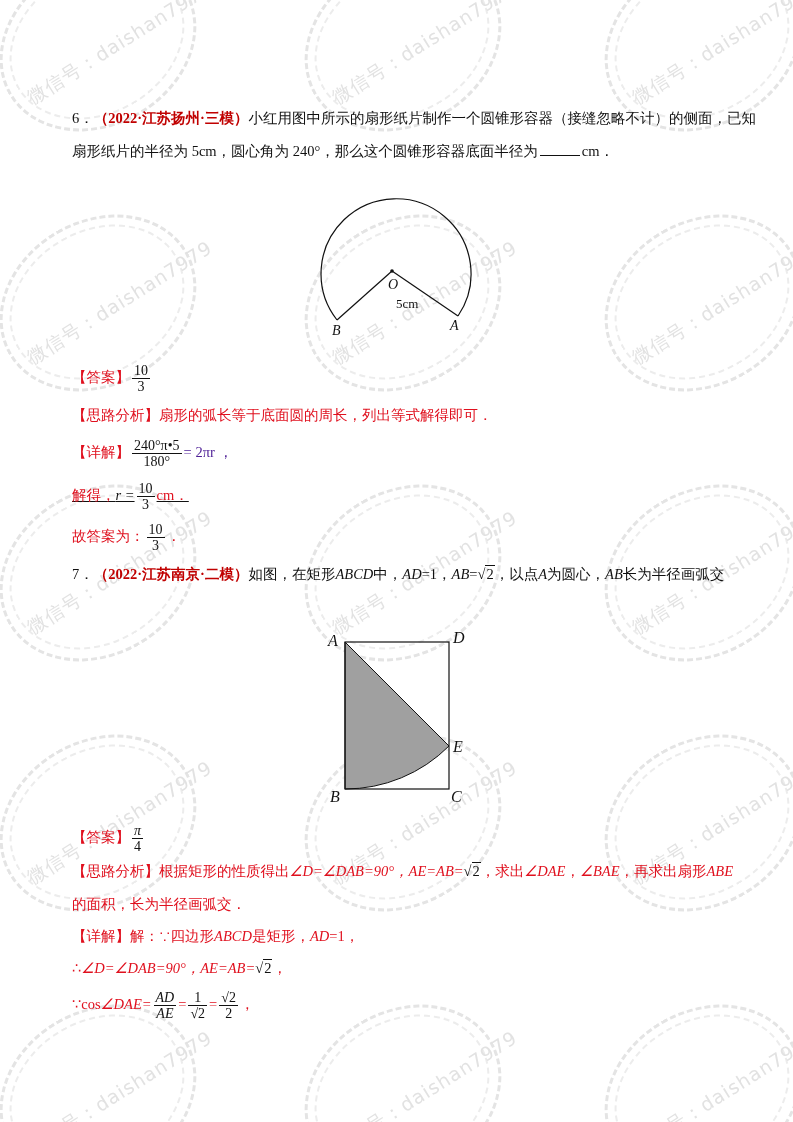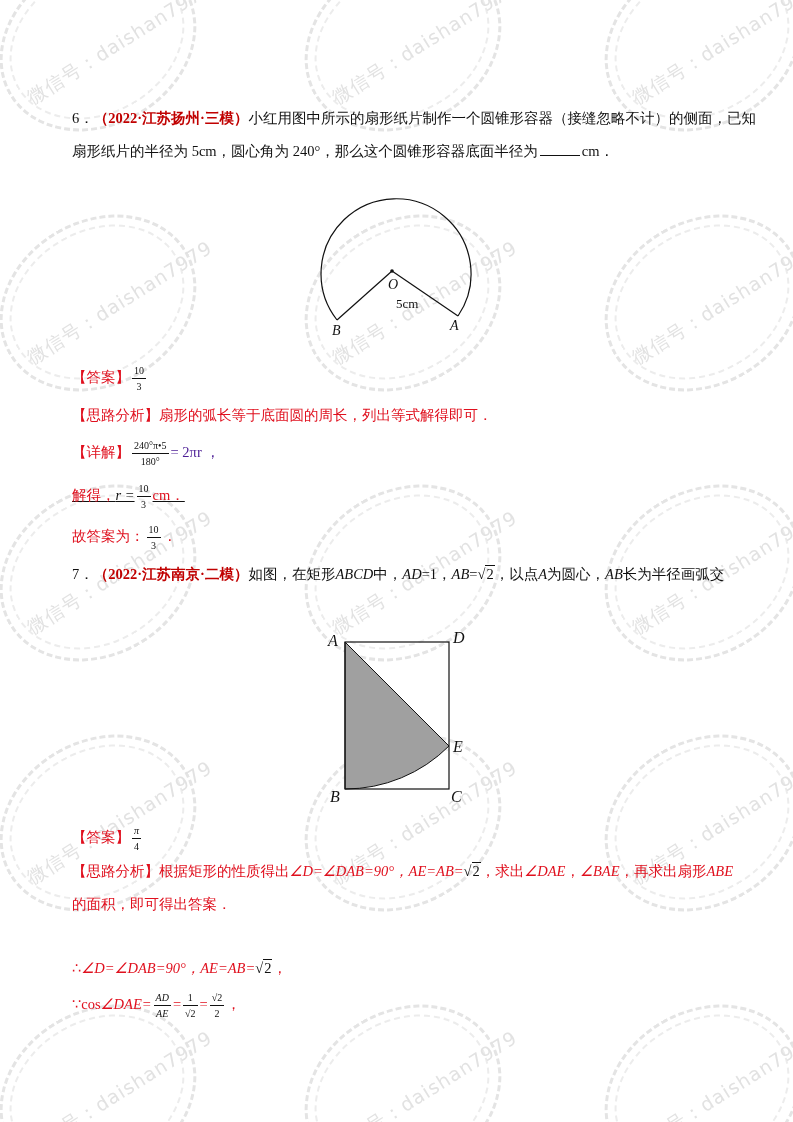--- a/index.html
+++ b/index.html
@@ -18,21 +18,21 @@
   .wm .txt { position:absolute; left:18px; top:70px; white-space:nowrap;
     font-family:"DejaVu Sans",sans-serif; font-size:19px; color:#e2e2e2; transform:rotate(-32deg);
     letter-spacing:1px; }
 
   .content { position:absolute; left:0; top:8px; width:793px; height:1116px; z-index:1; }
   .line { position:absolute; left:72px; font-size:14.5px; line-height:20px; white-space:nowrap; }
   .src { color:#c00000; font-weight:bold; }
   .red { color:#e0101e; }
   .it { font-style:italic; font-family:"Liberation Serif",serif; }
   .blank { display:inline-block; width:40px; border-bottom:1px solid #111; height:14px; vertical-align:baseline; margin:0 2px; }
-  .frac { display:inline-block; vertical-align:middle; text-align:center; font-size:10px; line-height:15px; margin:0 2px; color:#111; }
+  .frac { display:inline-block; vertical-align:middle; text-align:center; font-size:14px; line-height:15px; margin:0 2px; color:#111; }
   .frac .n { display:block; padding:0 2px; border-bottom:1px solid #111; }
   .frac .d { display:block; padding:0 2px; }
   .sqrt { display:inline-block; color:#111; }
   .sqrt .rad { border-top:1px solid #111; padding:0 1px; }
   .math { color:#111; font-style:italic; }
   .mnorm { color:#4c1d95; }
   .fig { position:absolute; }
   .footer { position:absolute; right:22px; top:1082px; font-family:"DejaVu Sans",sans-serif;
     font-size:17px; color:#333; text-shadow:0 0 1px #fff; }
 </style>
@@ -169,21 +169,24 @@
     <text x="131" y="179" font-family="Liberation Serif, serif" font-style="italic" font-size="16" fill="#111">C</text>
   </svg>
 
   <div class="line" style="top:815px;">
     <span class="red">【答案】</span><span class="frac"><span class="n" style="font-style:italic;">π</span><span class="d">4</span></span>
   </div>
   <div class="line red" style="top:853px;">
     <span>【思路分析】</span><span>根据矩形的性质得出</span><span class="it">∠D=∠DAB=90°，AE=AB=</span><span class="sqrt">√<span class="rad">2</span></span><span>，求出</span><span class="it">∠DAE</span><span>，</span><span class="it">∠BAE</span><span>，再求出扇形</span><span class="it">ABE</span>
   </div>
   <div class="line red" style="top:886px;">
-    <span>的面积，即可得出答案．</span>
+    <span>的面积，长为半径画弧交．</span>
+  </div>
+  <div class="line red" style="top:918px;">
+    <span>【详解】</span><span>解：∵四边形</span><span class="it">ABCD</span><span>是矩形，</span><span class="it">AD</span><span>=1，</span>
   </div>
   <div class="line red" style="top:950px;">
     <span>∴</span><span class="it">∠D=∠DAB=90°，AE=AB=</span><span class="sqrt">√<span class="rad">2</span></span><span>，</span>
   </div>
   <div class="line red" style="top:982px;">
     <span>∵cos</span><span class="it">∠DAE=</span><span class="frac"><span class="n it">AD</span><span class="d it">AE</span></span><span>=</span><span class="frac"><span class="n">1</span><span class="d">√2</span></span><span>=</span><span class="frac"><span class="n">√2</span><span class="d">2</span></span><span>，</span>
   </div>
 
 </div>
 

